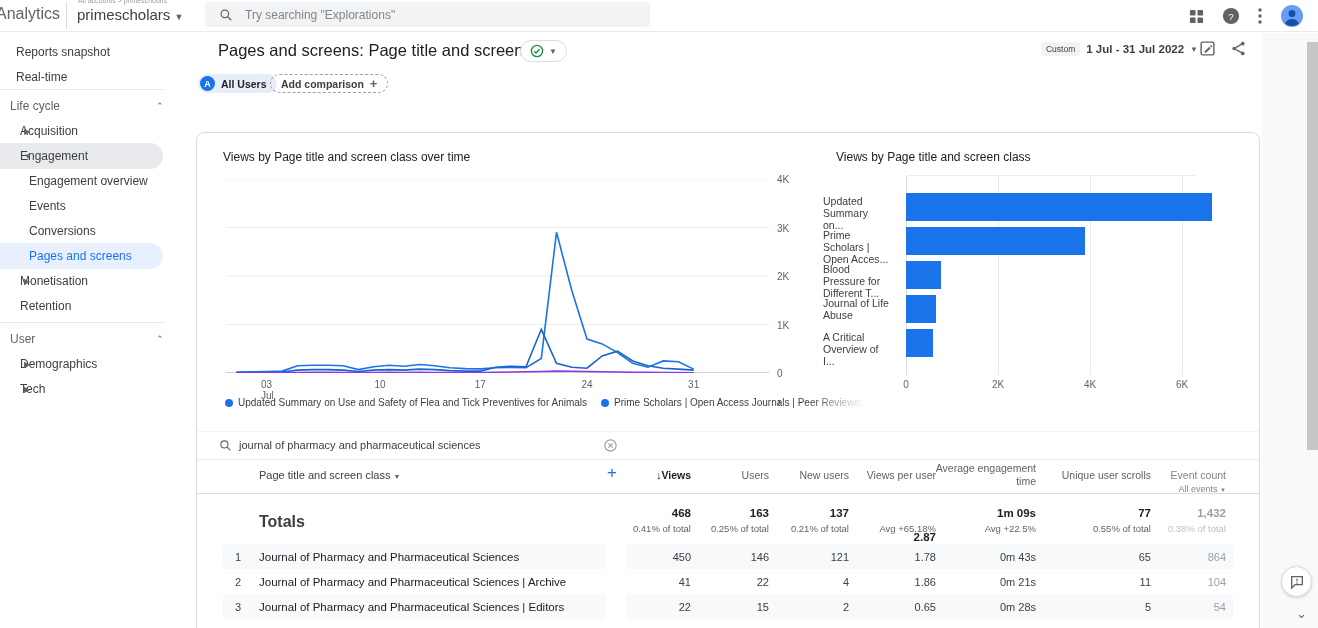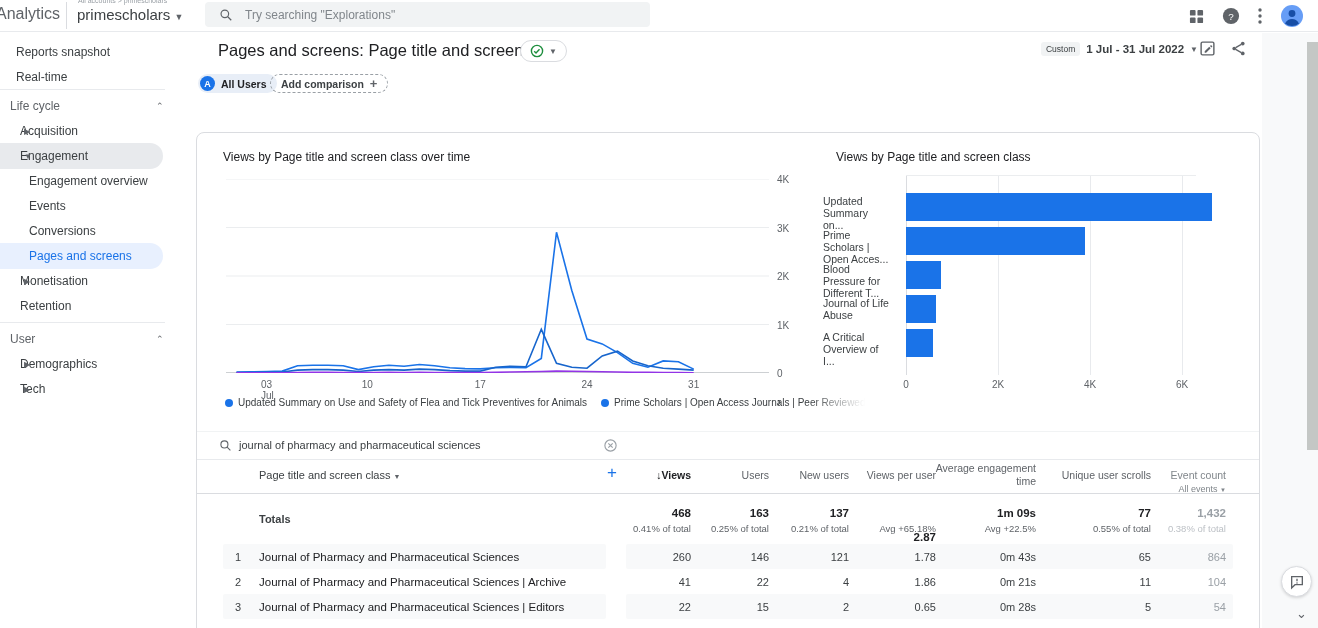--- a/index.html
+++ b/index.html
@@ -55,21 +55,21 @@
   .bar { position:absolute; left:709px; height:28px; background:#1a73e8; }
 
   
   .tbl-search-row { position:absolute; left:0; top:300px; width:1064px; height:26px; }
   .tbl-search-q { position:absolute; left:42px; top:6px; font-size:11px; color:#3c4043; }
   .tbl-border1 { position:absolute; left:0; top:326px; width:1064px; height:1px; background:#e8eaed; }
   .tbl-border0 { position:absolute; left:0; top:298px; width:1064px; height:1px; background:#f1f3f4; }
   .tbl-border2 { position:absolute; left:0; top:360px; width:1064px; height:1px; background:#dadce0; }
   .dim-header { position:absolute; left:62px; top:336px; font-size:11px; color:#3c4043; }
   .col-header { position:absolute; font-size:10.5px; color:#5f6368; text-align:right; width:110px; line-height:13px; }
-  .totals-label { position:absolute; left:62px; top:380px; font-size:11px; font-weight:bold; color:#3c4043; }
+  .totals-label { position:absolute; left:62px; top:380px; font-size:16px; font-weight:bold; color:#3c4043; }
   .tval { position:absolute; width:120px; text-align:right; font-size:11.5px; font-weight:bold; color:#202124; }
   .tsub { position:absolute; width:120px; text-align:right; font-size:9.5px; color:#5f6368; }
   .trow { position:absolute; left:0; width:1064px; height:25px; }
   .trow .seg-dim { position:absolute; left:26px; top:0; width:383px; height:25px; border-radius:2px; }
   .trow .seg-met { position:absolute; left:429px; top:0; width:607px; height:25px; border-radius:2px; }
   .trow.odd .seg-dim, .trow.odd .seg-met { background:#f8f9fa; }
   .trow .rnum { position:absolute; left:30px; top:7px; width:14px; text-align:right; font-size:11px; color:#3c4043; }
   .trow .rtitle { position:absolute; left:62px; top:7px; font-size:11.5px; color:#202124; white-space:nowrap; }
   .trow .rval { position:absolute; top:7px; width:120px; text-align:right; font-size:11px; color:#3c4043; }
   .trow .rval.grey { color:#9aa0a6; }
@@ -252,21 +252,21 @@
       </svg>
     <div id="line-ylabels">
         <div class="ylabel" style="left: 580px; top: 235px;">0</div>
         <div class="ylabel" style="left: 580px; top: 186.5px;">1K</div>
         <div class="ylabel" style="left: 580px; top: 138px;">2K</div>
         <div class="ylabel" style="left: 580px; top: 89.5px;">3K</div>
         <div class="ylabel" style="left: 580px; top: 41px;">4K</div>
       </div>
     <div id="line-xlabels">
         <div class="xlabel" style="left: 58px; top: 246px; text-align: left; padding-left: 6px;">03<br>Jul</div>
-        <div class="xlabel" style="left: 164.666px; top: 246px; text-align: left;">10</div>
+        <div class="xlabel" style="left: 164.666px; top: 246px; text-align: right;">10</div>
         <div class="xlabel" style="left: 271.332px; top: 246px; text-align: center;">17</div>
         <div class="xlabel" style="left: 377.998px; top: 246px; text-align: center;">24</div>
         <div class="xlabel" style="left: 484.664px; top: 246px; text-align: center;">31</div>
       </div>
     <div class="legend">
       <div class="legend-item">
         <span class="legend-dot"></span>
         <span>Updated Summary on Use and Safety of Flea and Tick Preventives for Animals</span>
       </div>
       <div class="legend-item">
@@ -346,21 +346,21 @@
         <div class="tval" style="left: 909px; top: 374px; color: rgb(154, 160, 166);">1,432</div>
         <div class="tsub" style="left: 909px; top: 390px; color: rgb(189, 193, 198);">0.38% of total</div>
       </div>
 
     <div id="table-rows">
         <div class="trow odd" style="top: 411px;">
           <div class="seg-dim"></div>
           <div class="seg-met"></div>
           <div class="rnum">1</div>
           <div class="rtitle">Journal of Pharmacy and Pharmaceutical Sciences</div>
-          <div class="rval" style="left: 374px;">260</div>
+          <div class="rval" style="left: 374px;">450</div>
           <div class="rval" style="left: 452px;">146</div>
           <div class="rval" style="left: 532px;">121</div>
           <div class="rval" style="left: 619px;">1.78</div>
           <div class="rval" style="left: 719px;">0m 43s</div>
           <div class="rval" style="left: 834px;">65</div>
           <div class="rval grey" style="left: 909px;">864</div>
         </div>
         <div class="trow" style="top: 436px;">
           <div class="seg-dim"></div>
           <div class="seg-met"></div>

